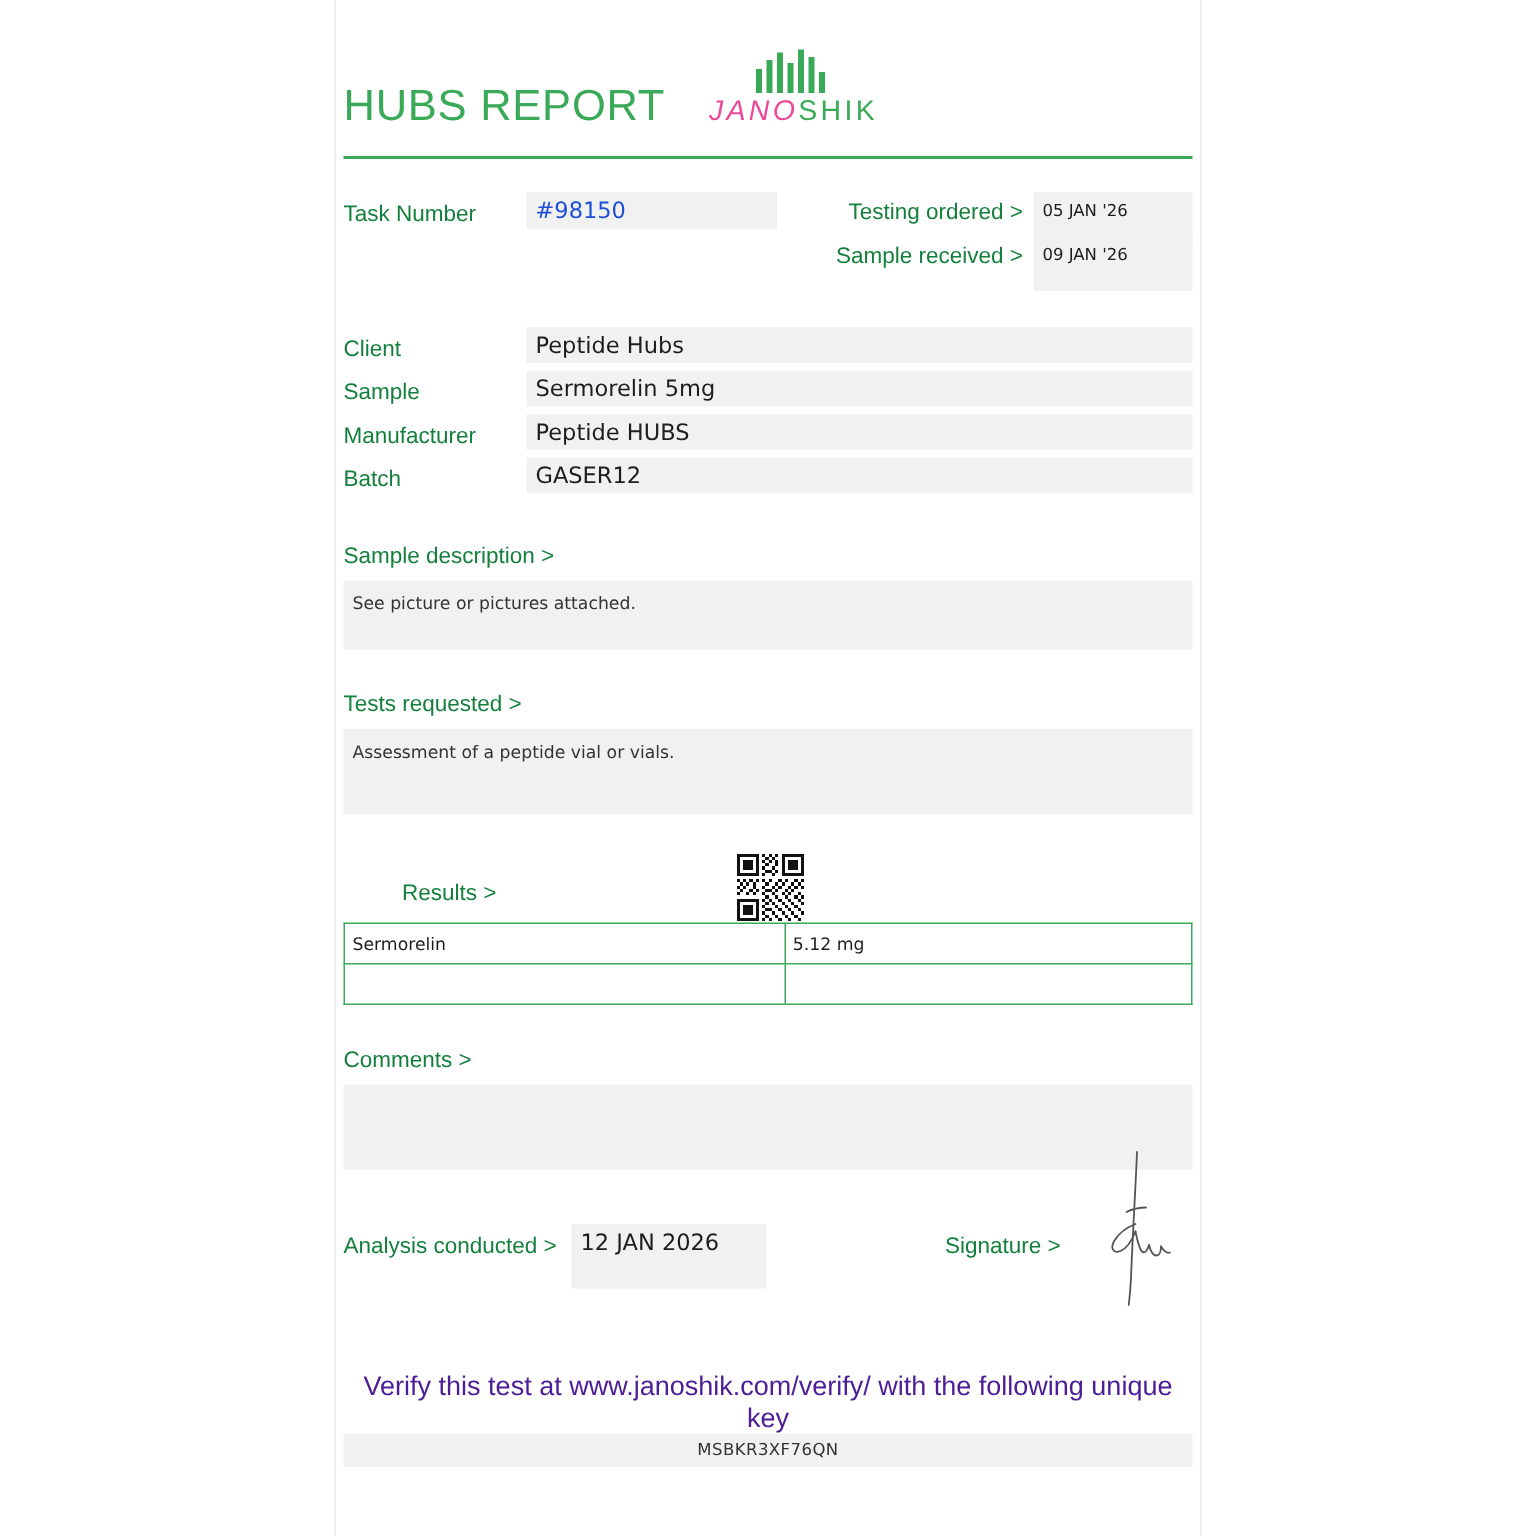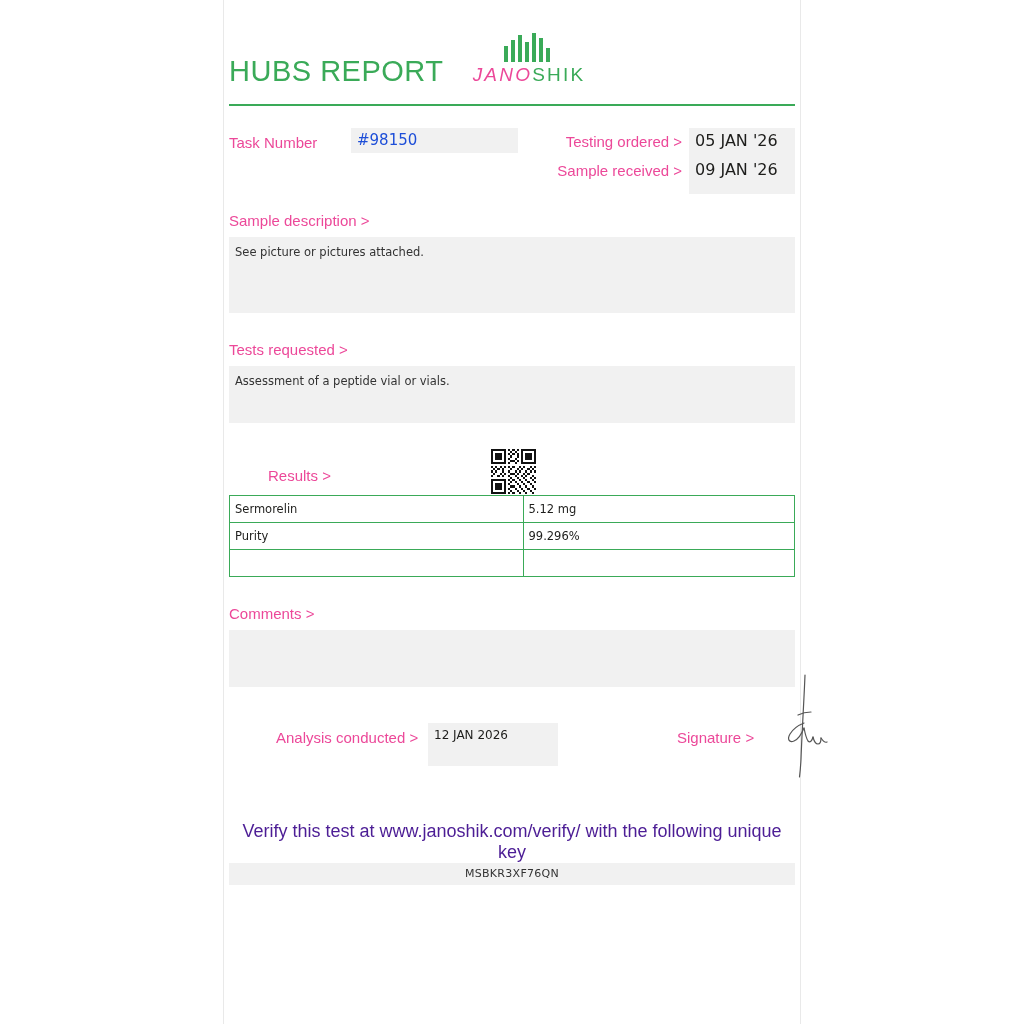--- a/index.html
+++ b/index.html
@@ -91,21 +91,21 @@
     background: #3aaa58;
   }
 
   
   .task-row {
     position: relative;
     margin-top: 24px;
     height: 56px;
   }
   .label-green {
-    color: #ec4899;
+    color: #15803d;
     font-size: 15px;
     font-family: "Liberation Sans", sans-serif;
   }
   .task-label {
     position: absolute;
     left: 0; top: 6px;
   }
   .field-grey {
     background: #f1f1f1;
   }
@@ -137,21 +137,21 @@
     white-space: nowrap;
   }
   .date-line .dv {
     position: absolute;
     right: 0;
     top: 0;
     width: 106px;
     height: 37px;
     line-height: 25px;
     padding-left: 6px;
-    font-size: 16px;
+    font-size: 11px;
     color: #1d1d1b;
     box-sizing: border-box;
   }
 
   
   .info {
     margin-top: 34px;
   }
   .info-row {
     position: relative;
@@ -181,21 +181,21 @@
     margin-top: 28px;
     margin-bottom: 8px;
   }
   .box-grey {
     background: #f1f1f1;
     box-sizing: border-box;
     padding: 8px 6px;
     font-size: 11.5px;
     color: #333;
   }
-  .box-desc { height: 76px; }
+  .box-desc { height: 46px; }
   .box-tests { height: 57px; }
   .box-comments { height: 57px; }
 
   
   .results-head {
     position: relative;
     margin-top: 26px;
     height: 44px;
   }
   .results-head .label-green {
@@ -226,36 +226,35 @@
     padding: 3px 5px;
     color: #1d1d1b;
   }
   table.results td.c1 { width: 50%; }
 
   
   .analysis {
     position: relative;
     margin-top: 36px;
     height: 56px;
-    margin-left: 47px;
   }
   .analysis .label-green {
     position: absolute;
     left: 0;
     top: 6px;
   }
   .analysis .adate {
     position: absolute;
     left: 152px;
     top: 0;
     width: 130px;
     height: 43px;
     line-height: 25px;
     padding-left: 6px;
-    font-size: 12px;
+    font-size: 15px;
     color: #1d1d1b;
     box-sizing: border-box;
   }
   .analysis .siglabel {
     position: absolute;
     left: 401px;
     top: 6px;
   }
   .signature {
     position: absolute;
@@ -324,20 +323,38 @@
           <div class="label-green dl">Testing ordered  &gt;</div>
           <div class="dv field-grey">05 JAN '26</div>
         </div>
         <div class="date-line">
           <div class="label-green dl">Sample received  &gt;</div>
           <div class="dv field-grey">09 JAN '26</div>
         </div>
       </div>
     </div>
 
+    <div class="info">
+      <div class="info-row">
+        <div class="label-green k">Client</div>
+        <div class="v field-grey">Peptide Hubs</div>
+      </div>
+      <div class="info-row">
+        <div class="label-green k">Sample</div>
+        <div class="v field-grey">Sermorelin 5mg</div>
+      </div>
+      <div class="info-row">
+        <div class="label-green k">Manufacturer</div>
+        <div class="v field-grey">Peptide HUBS</div>
+      </div>
+      <div class="info-row">
+        <div class="label-green k">Batch</div>
+        <div class="v field-grey">GASER12</div>
+      </div>
+    </div>
 
     <div class="label-green section-head">Sample description &gt;</div>
     <div class="box-grey box-desc">See picture or pictures attached.</div>
 
     <div class="label-green section-head">Tests requested &gt;</div>
     <div class="box-grey box-tests">Assessment of a peptide vial or vials.</div>
 
     <div class="results-head">
       <div class="label-green">Results &gt;</div>
       <div class="qr">
@@ -462,24 +479,20 @@
       </div>
     </div>
 
     <table class="results">
       <tbody>
           <tr>
         <td class="c1">Sermorelin</td>
         <td>5.12 mg</td>
       </tr>
       <tr>
-        <td class="c1">Purity</td>
-        <td>99.296%</td>
-      </tr>
-      <tr>
         <td class="c1"></td>
         <td></td>
       </tr>
     </tbody>
       </table>
 
     <div class="label-green section-head">Comments &gt;</div>
     <div class="box-grey box-comments"></div>
 
     <div class="analysis">

